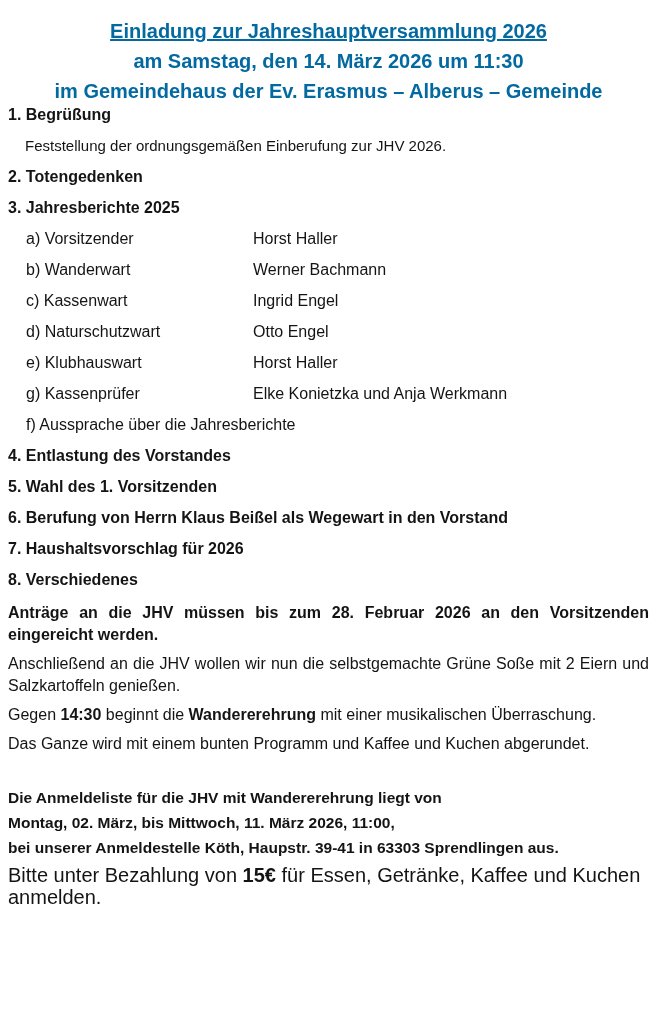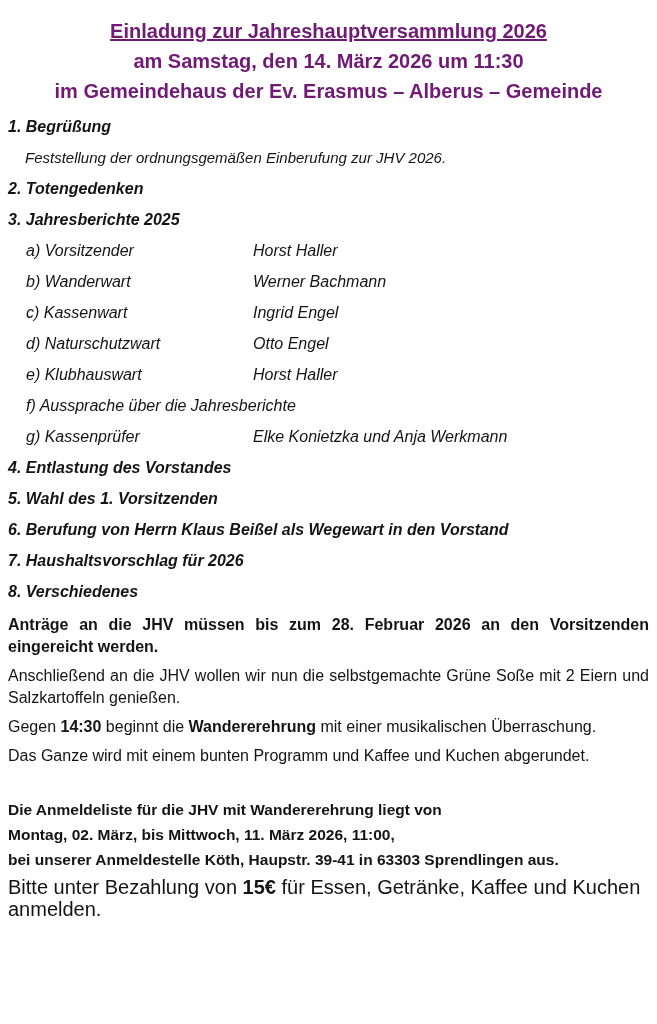--- a/index.html
+++ b/index.html
@@ -23,21 +23,21 @@
   .title {
     padding-top: 16px;
     text-align: center;
     font-weight: bold;
     font-size: 20px;
     line-height: 30px;
   }
   .title .underline { text-decoration: underline; }
 
   
-  .agenda { margin-top: 12px; font-style: italic; }
+  .agenda { margin-top: 0; }
   .agenda .line {
     font-size: 16px;
     line-height: 17px;
     margin-bottom: 14px;
   }
   .agenda .bold { font-weight: bold; }
   .agenda .sub  { margin-left: 17px; font-weight: normal; }
   .agenda .size15 { font-size: 15px; }
   .agenda .size14 { font-size: 14px; }
   .report-row {
@@ -73,21 +73,21 @@
     margin-top: 4px;
     font-size: 20px;
     line-height: 22px;
   }
 </style>
 </head>
 <body>
 
 <div class="page">
 
-  <header class="title" id="doc-title" style="color: #701a75;">
+  <header class="title" id="doc-title" style="color: #0369a1;">
     <div class="underline">Einladung zur Jahreshauptversammlung 2026</div>
     <div>am Samstag, den 14. März 2026 um 11:30</div>
     <div>im Gemeindehaus der Ev. Erasmus – Alberus – Gemeinde</div>
   </header>
 
   <section class="agenda">
     <div class="line bold">1. Begrüßung</div>
     <div class="line sub size15">Feststellung der ordnungsgemäßen Einberufung zur JHV 2026.</div>
     <div class="line bold">2. Totengedenken</div>
     <div class="line bold">3. Jahresberichte 2025</div>
@@ -106,25 +106,25 @@
     </div>
     <div class="line report-row">
       <span class="rlabel">d) Naturschutzwart</span>
       <span class="rname">Otto Engel</span>
     </div>
     <div class="line report-row">
       <span class="rlabel">e) Klubhauswart</span>
       <span class="rname">Horst Haller</span>
     </div>
     <div class="line report-row">
-      <span>f) Aussprache über die Jahresberichte</span>
+      <span class="rlabel">g) Kassenprüfer</span>
+      <span class="rname">Elke Konietzka und Anja Werkmann</span>
     </div>
     <div class="line report-row">
-      <span class="rlabel">g) Kassenprüfer</span>
-      <span class="rname">Elke Konietzka und Anja Werkmann</span>
+      <span>f) Aussprache über die Jahresberichte</span>
     </div>
 
     <div class="line bold">4. Entlastung des Vorstandes</div>
     <div class="line bold">5. Wahl des 1. Vorsitzenden</div>
     <div class="line bold">6. Berufung von Herrn Klaus Beißel als Wegewart in den Vorstand</div>
     <div class="line bold">7. Haushaltsvorschlag für 2026</div>
     <div class="line bold">8. Verschiedenes</div>
   </section>
 
   <section class="notes">

